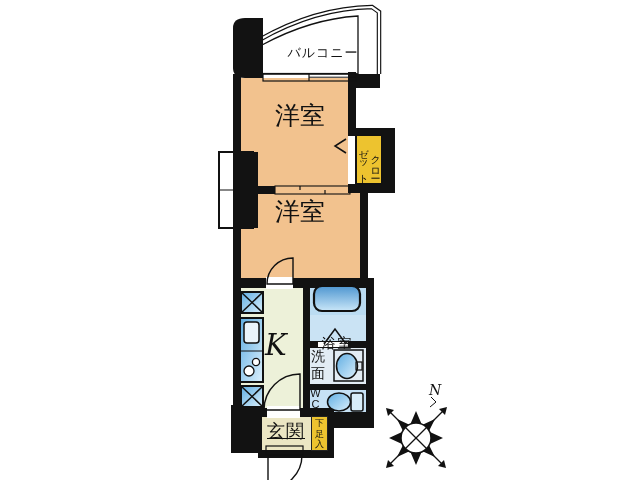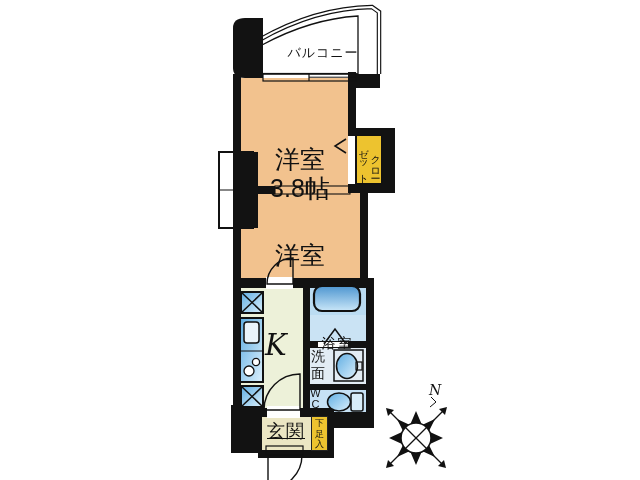--- a/index.html
+++ b/index.html
@@ -16,21 +16,21 @@
   .f-bal{fill:var(--balcony-lav);}
   .f-kit{fill:var(--kitchen-green);}
   .f-ent{fill:var(--entrance-beige);}
   .f-ps{fill:var(--ps-cream);}
   .f-bath{fill:var(--bath-blue);}
   .f-bathl{fill:var(--bath-label-blue);}
   .f-wash{fill:var(--wash-blue);}
   .f-wc{fill:var(--wc-blue);}
   .ln{stroke:#111;fill:none;}
   .balcony-label{left:263px;top:44px;width:120px;font-size:13px;letter-spacing:1px;}
-  .room-label{font-size:25px;line-height:29px;margin-top:44px;}
+  .room-label{font-size:25px;line-height:29px;}
   .room1-label{left:245px;top:101px;width:110px;}
   .room2-label{left:243px;top:197px;width:114px;}
   .closet-label{
     left:355px;top:134px;width:28px;height:51px;background:var(--gold);
     border:2px solid #111;box-sizing:border-box;
     writing-mode:vertical-rl;font-size:10px;line-height:12px;letter-spacing:1px;
     text-align:center;padding-top:2px;
   }
   .closet-label span{display:block;}
   .bath-label{left:309px;top:335px;width:57px;font-size:14px;letter-spacing:2px;}
@@ -186,21 +186,20 @@
       <polygon fill="#111" points="386,408 394,410 388,416"></polygon>
       <polygon fill="#111" points="446,468 438,466 444,460"></polygon>
       <polyline class="ln" points="430,407 436,402 431,397" stroke-width="1"></polyline>
     </g>
   </svg>
 
   <div class="txt balcony-label">バルコニー</div>
 
   <div class="txt room-label room1-label">
     <div>洋室</div>
-    <div>3.8帖</div>
   </div>
 
   <div class="txt room-label room2-label">
     <div>洋室</div>
   </div>
 
   <div class="abs closet-label">
     <span>クロー</span>
     <span>ゼット</span>
   </div>

